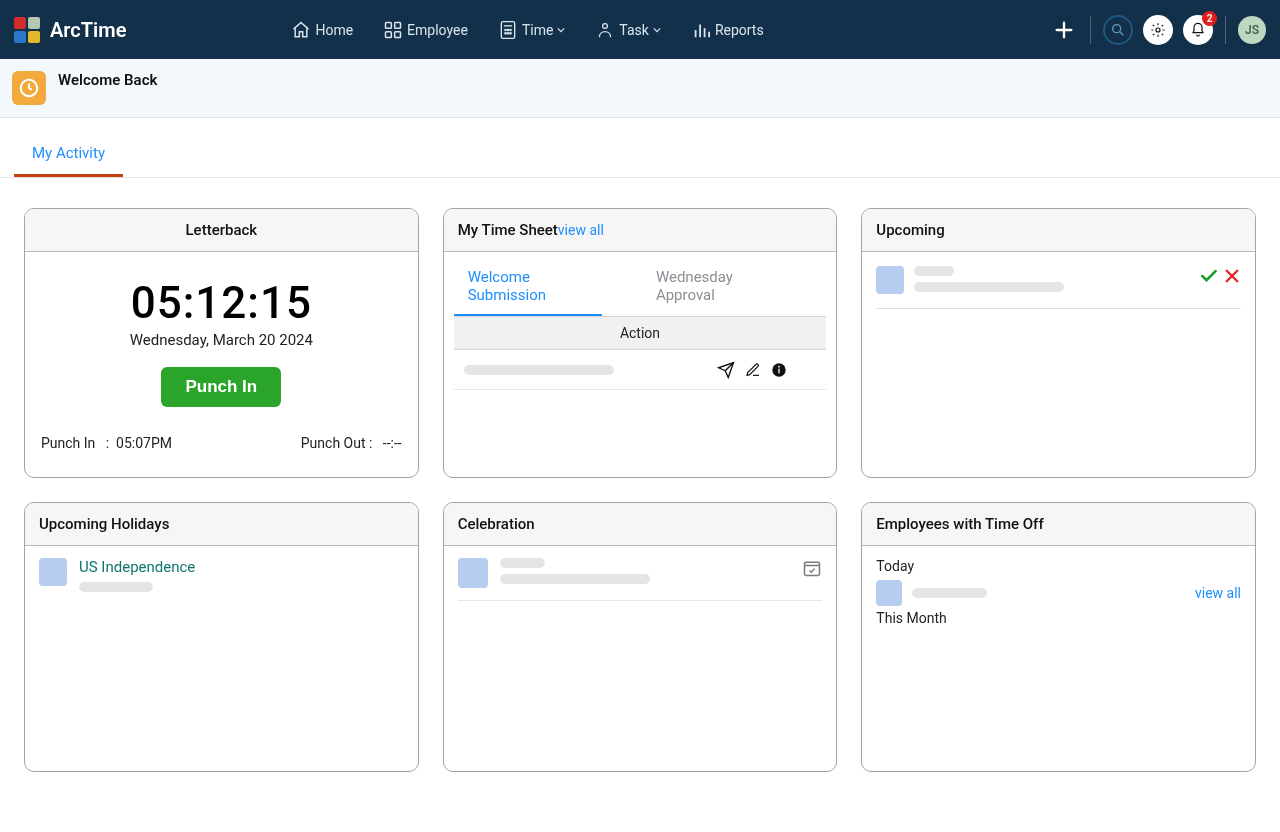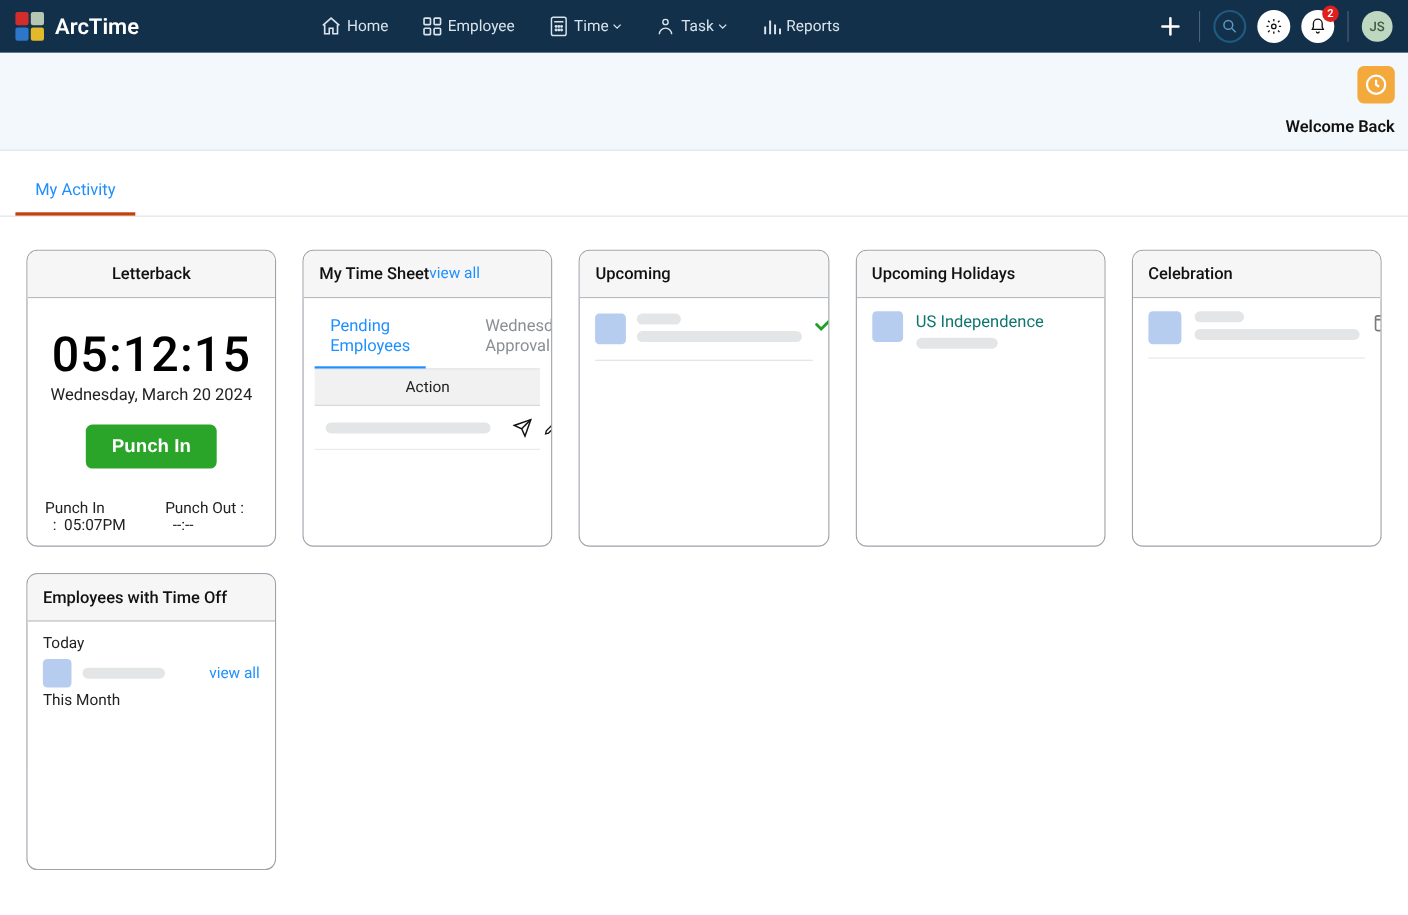--- a/index.html
+++ b/index.html
@@ -10,21 +10,21 @@
     body {
       font-family: -apple-system, BlinkMacSystemFont, "Segoe UI", Roboto, Helvetica, Arial, sans-serif;
       background: #ffffff;
       width: 1280px;
       height: 832px;
       overflow: hidden;
     }
     
     .navbar {
       background: #12304a;
-      height: 48px;
+      height: 59px;
       display: flex;
       align-items: center;
       padding: 0 14px;
       color: #e5edf4;
     }
     .brand {
       display: flex;
       align-items: center;
       gap: 10px;
     }
@@ -137,23 +137,22 @@
       font-size: 12px;
       font-weight: 500;
       cursor: pointer;
     }
     
     .welcome-bar {
       background: #f2f8fc;
       border-bottom: 1px solid #dbe4eb;
       padding: 12px 12px;
       display: flex;
-      align-items: flex-end;
+      align-items: flex-start;
       gap: 12px;
-      flex-direction: column;
     }
     .welcome-icon {
       width: 34px;
       height: 34px;
       background: #f3a93c;
       border-radius: 6px;
       display: flex;
       align-items: center;
       justify-content: center;
       color: #fff;
@@ -174,21 +173,21 @@
       padding: 8px 18px 12px 18px;
       font-size: 15px;
       color: #1f8fff;
       border-bottom: 3px solid #c2410c;
       cursor: pointer;
       margin-left: 0;
     }
     
     .cards {
       display: grid;
-      grid-template-columns: repeat(5, 1fr);
+      grid-template-columns: repeat(3, 1fr);
       gap: 24px;
       padding: 30px 24px;
     }
     .card {
       border: 1px solid #9ea4aa;
       border-radius: 10px;
       background: #ffffff;
       height: 270px;
       overflow: hidden;
       display: flex;
@@ -545,21 +544,21 @@
     </div>
   </div>
 
   <div class="card">
     <div class="card-header">
       <span class="card-title">My Time Sheet</span>
       <span class="link">view all</span>
     </div>
     <div class="card-body" style="padding:8px 10px 0 10px;">
       <div class="sub-tabs">
-        <div class="sub-tab active">Pending Employees</div>
+        <div class="sub-tab active">Welcome Submission</div>
         <div class="sub-tab">Wednesday Approval</div>
       </div>
       <div class="ts-table-head">
         <div class="ts-col2">Action</div>
       </div>
       <div class="ts-row">
         <div class="ts-col1">
             <div class="skel-line" style="width:150px;"></div>
           </div>
         <div class="ts-col2 ts-actions">

